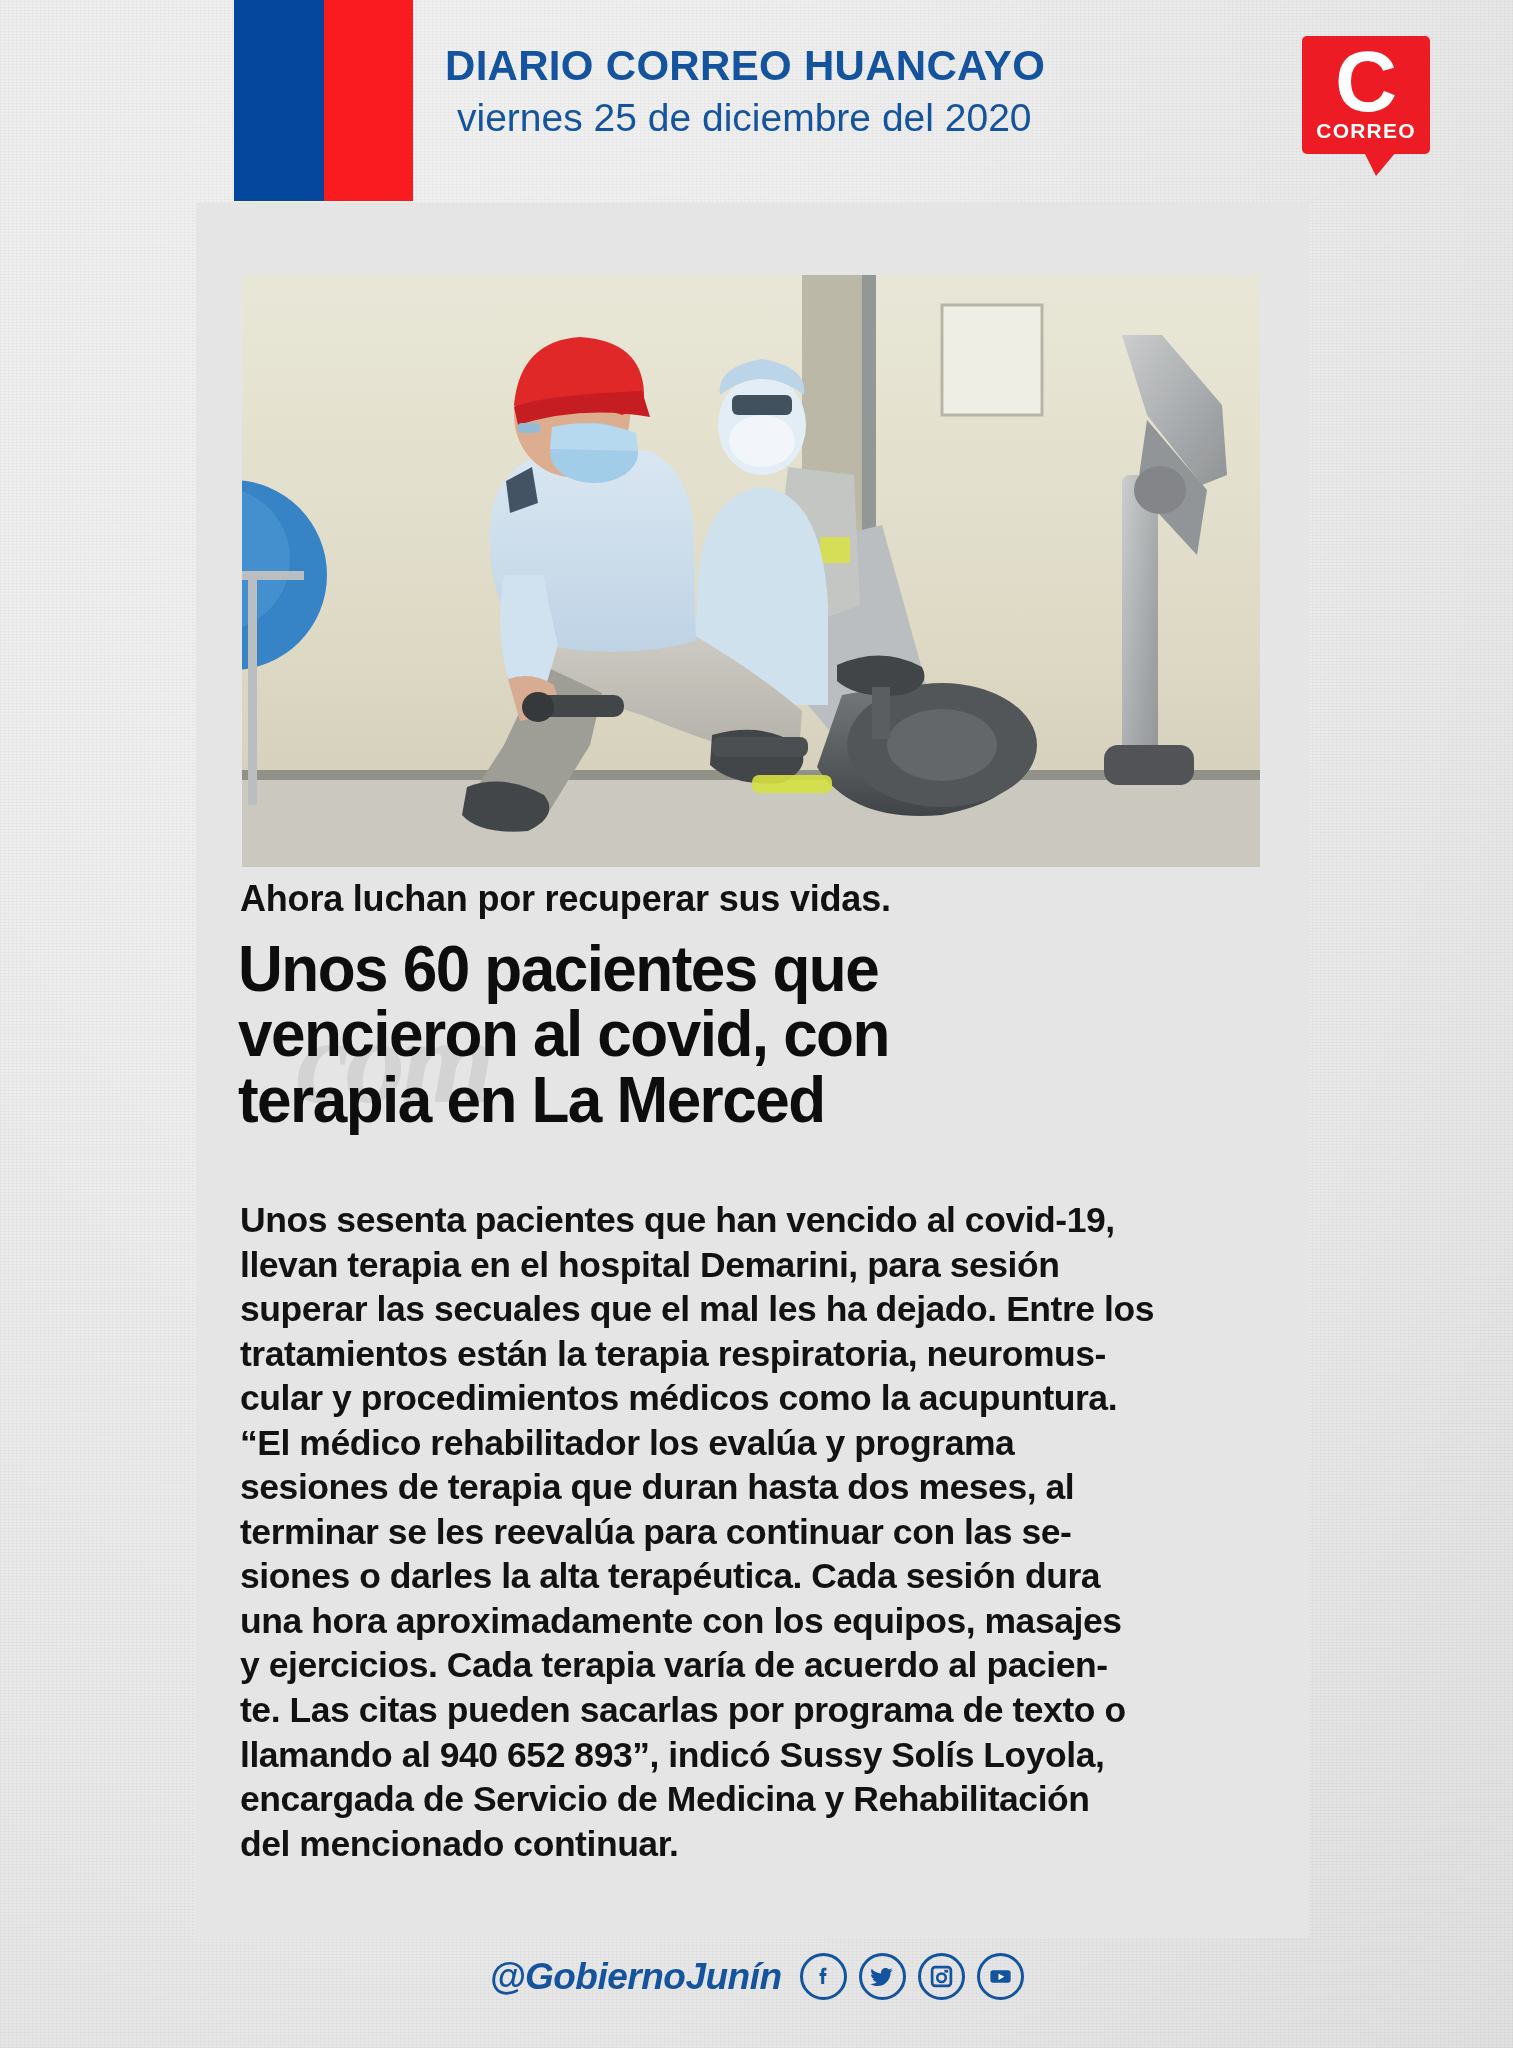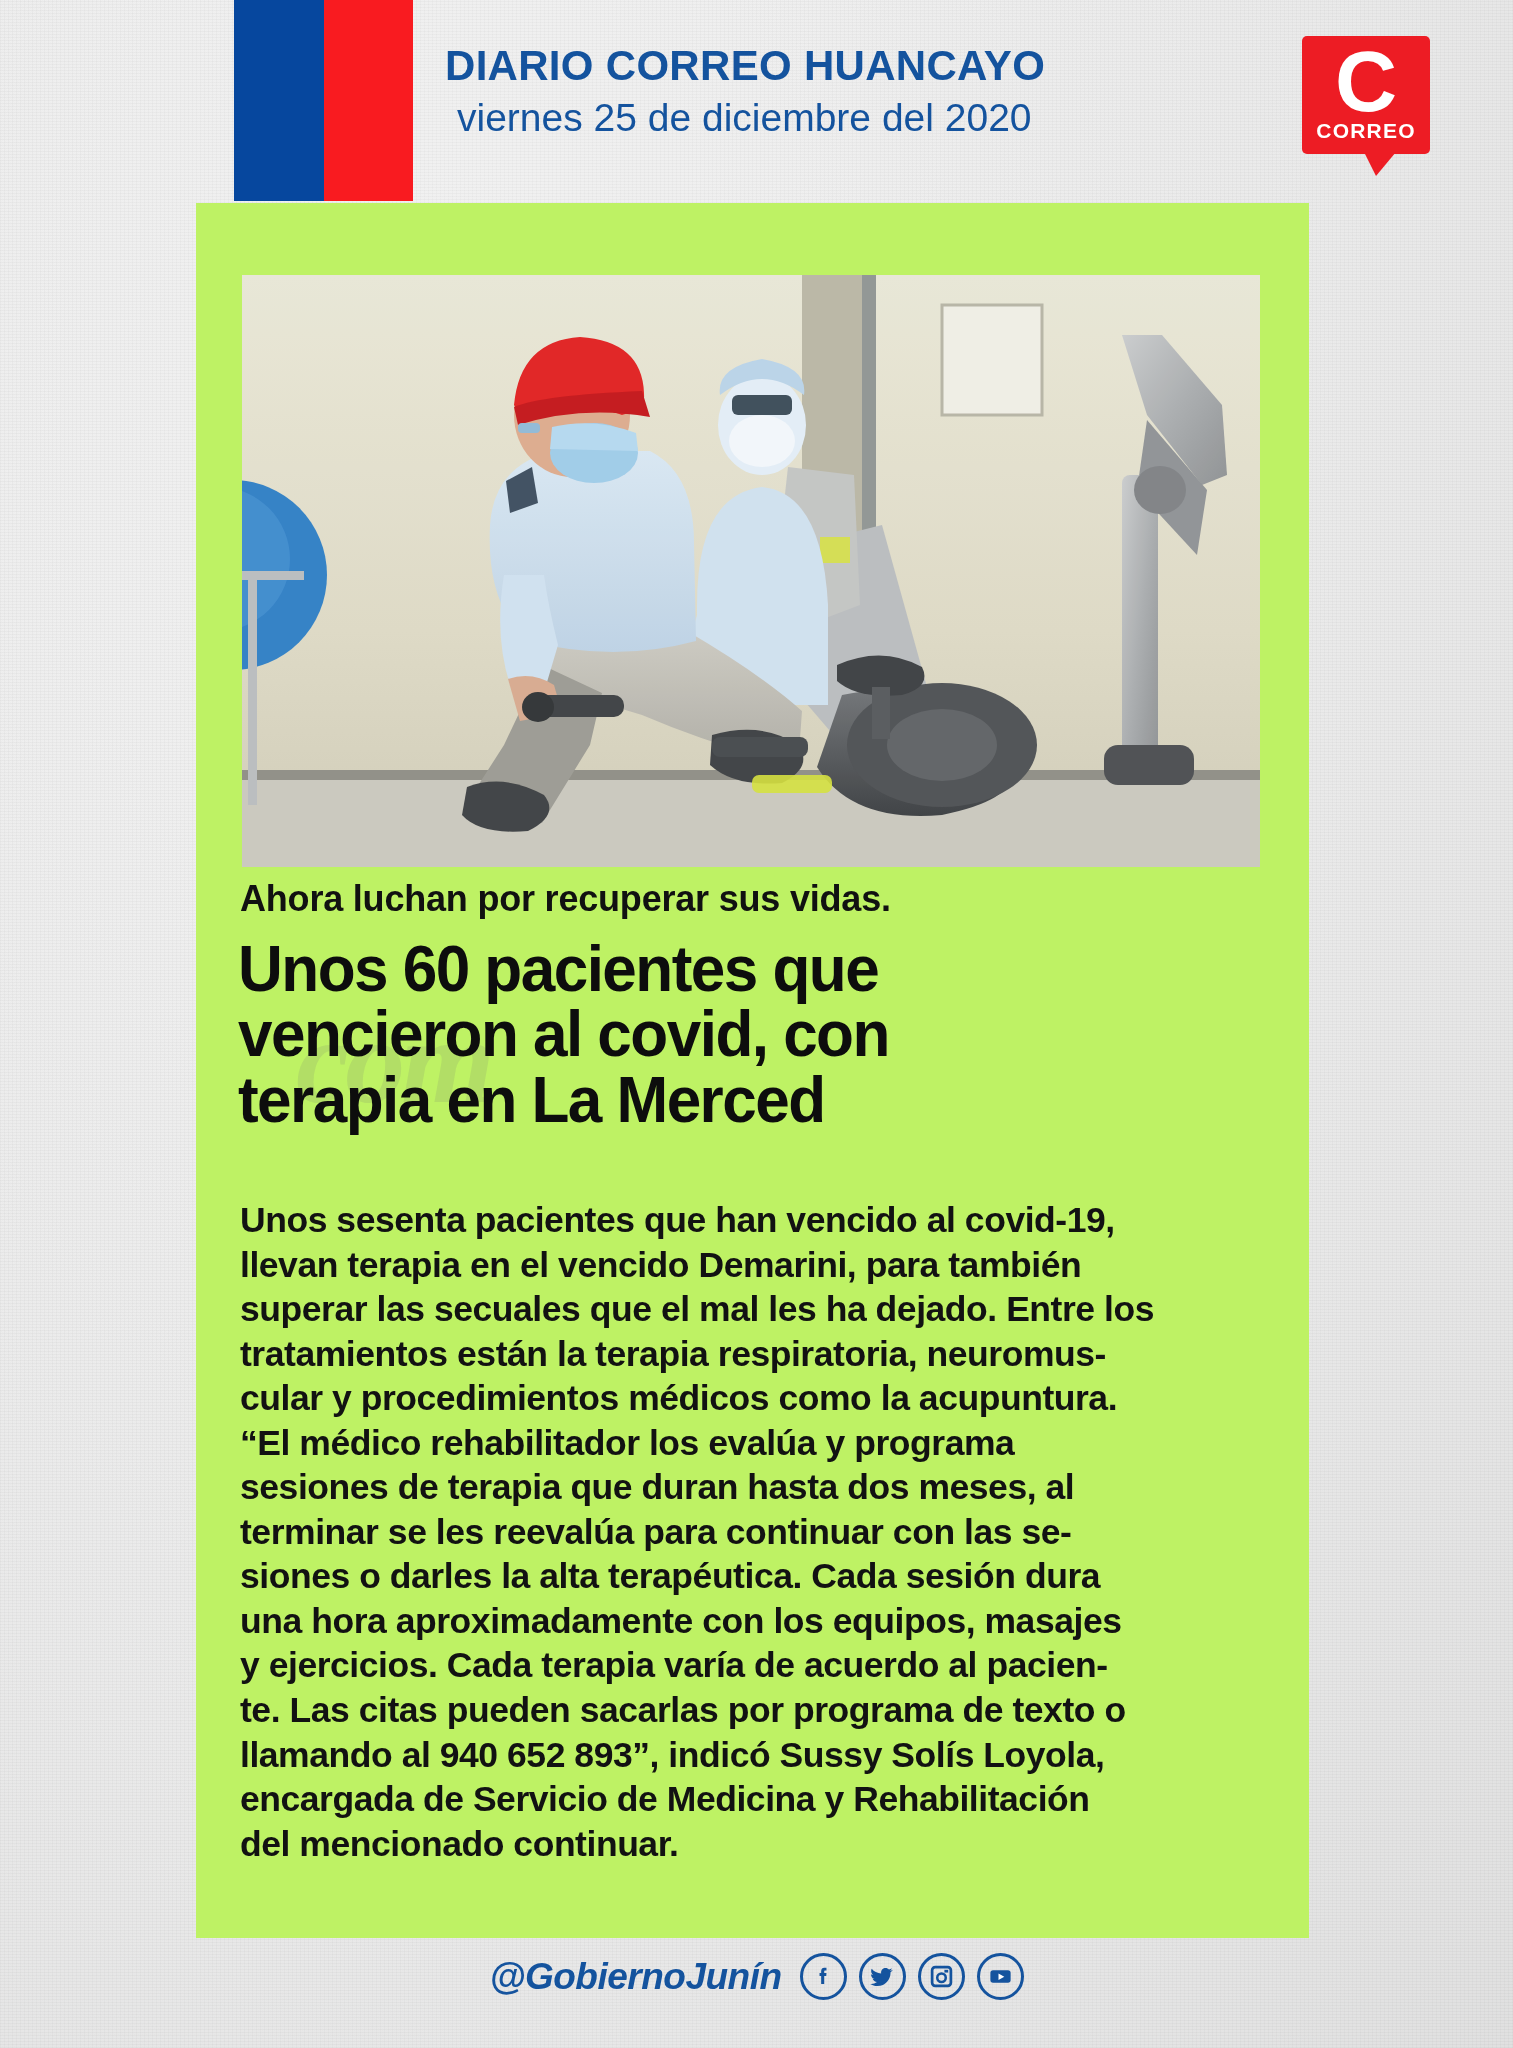--- a/index.html
+++ b/index.html
@@ -222,21 +222,21 @@
   </div>
 
   <div class="logo-wrap">
     <div class="logo-box" style="background: rgb(237, 28, 36);">
       <div class="logo-c">C</div>
       <div class="logo-word">CORREO</div>
       <div class="logo-tail" style="border-top-color: rgb(237, 28, 36);"></div>
     </div>
   </div>
 
-  <div class="card" style="background: #bef264;">
+  <div class="card" style="background: #e5e5e5;">
 
     <div class="photo">
       <svg viewBox="0 0 1018 592" preserveAspectRatio="none">
         <defs>
           <linearGradient id="wallg" x1="0" y1="0" x2="0" y2="1">
             <stop offset="0%" stop-color="#e8e6d6"></stop>
             <stop offset="60%" stop-color="#ddd9c4"></stop>
             <stop offset="100%" stop-color="#cfcbb6"></stop>
           </linearGradient>
           <linearGradient id="metalg" x1="0" y1="0" x2="1" y2="1">
@@ -329,21 +329,21 @@
     <div class="watermark">com</div>
 
     <div class="headline">
       <span class="hl-line">Unos 60 pacientes que</span>
       <span class="hl-line">vencieron al covid, con</span>
       <span class="hl-line">terapia en La Merced</span>
     </div>
 
     <div class="body-text" style="color: rgb(18, 18, 18);">
       <span class="bl">Unos sesenta pacientes  que han vencido al covid-19,</span>
-      <span class="bl">llevan terapia en el vencido Demarini, para también</span>
+      <span class="bl">llevan terapia en el hospital Demarini, para sesión</span>
       <span class="bl">superar las secuales que el mal les ha dejado. Entre los</span>
       <span class="bl">tratamientos están la terapia respiratoria, neuromus-</span>
       <span class="bl">cular y procedimientos médicos como la acupuntura.</span>
       <span class="bl">“El médico rehabilitador los evalúa y programa</span>
       <span class="bl">sesiones de terapia que duran hasta dos meses, al</span>
       <span class="bl">terminar se les reevalúa para continuar con las se-</span>
       <span class="bl">siones o darles la alta terapéutica. Cada sesión dura</span>
       <span class="bl">una hora aproximadamente con los equipos, masajes</span>
       <span class="bl">y ejercicios. Cada terapia varía de acuerdo al pacien-</span>
       <span class="bl">te. Las citas pueden sacarlas por programa de texto o</span>

